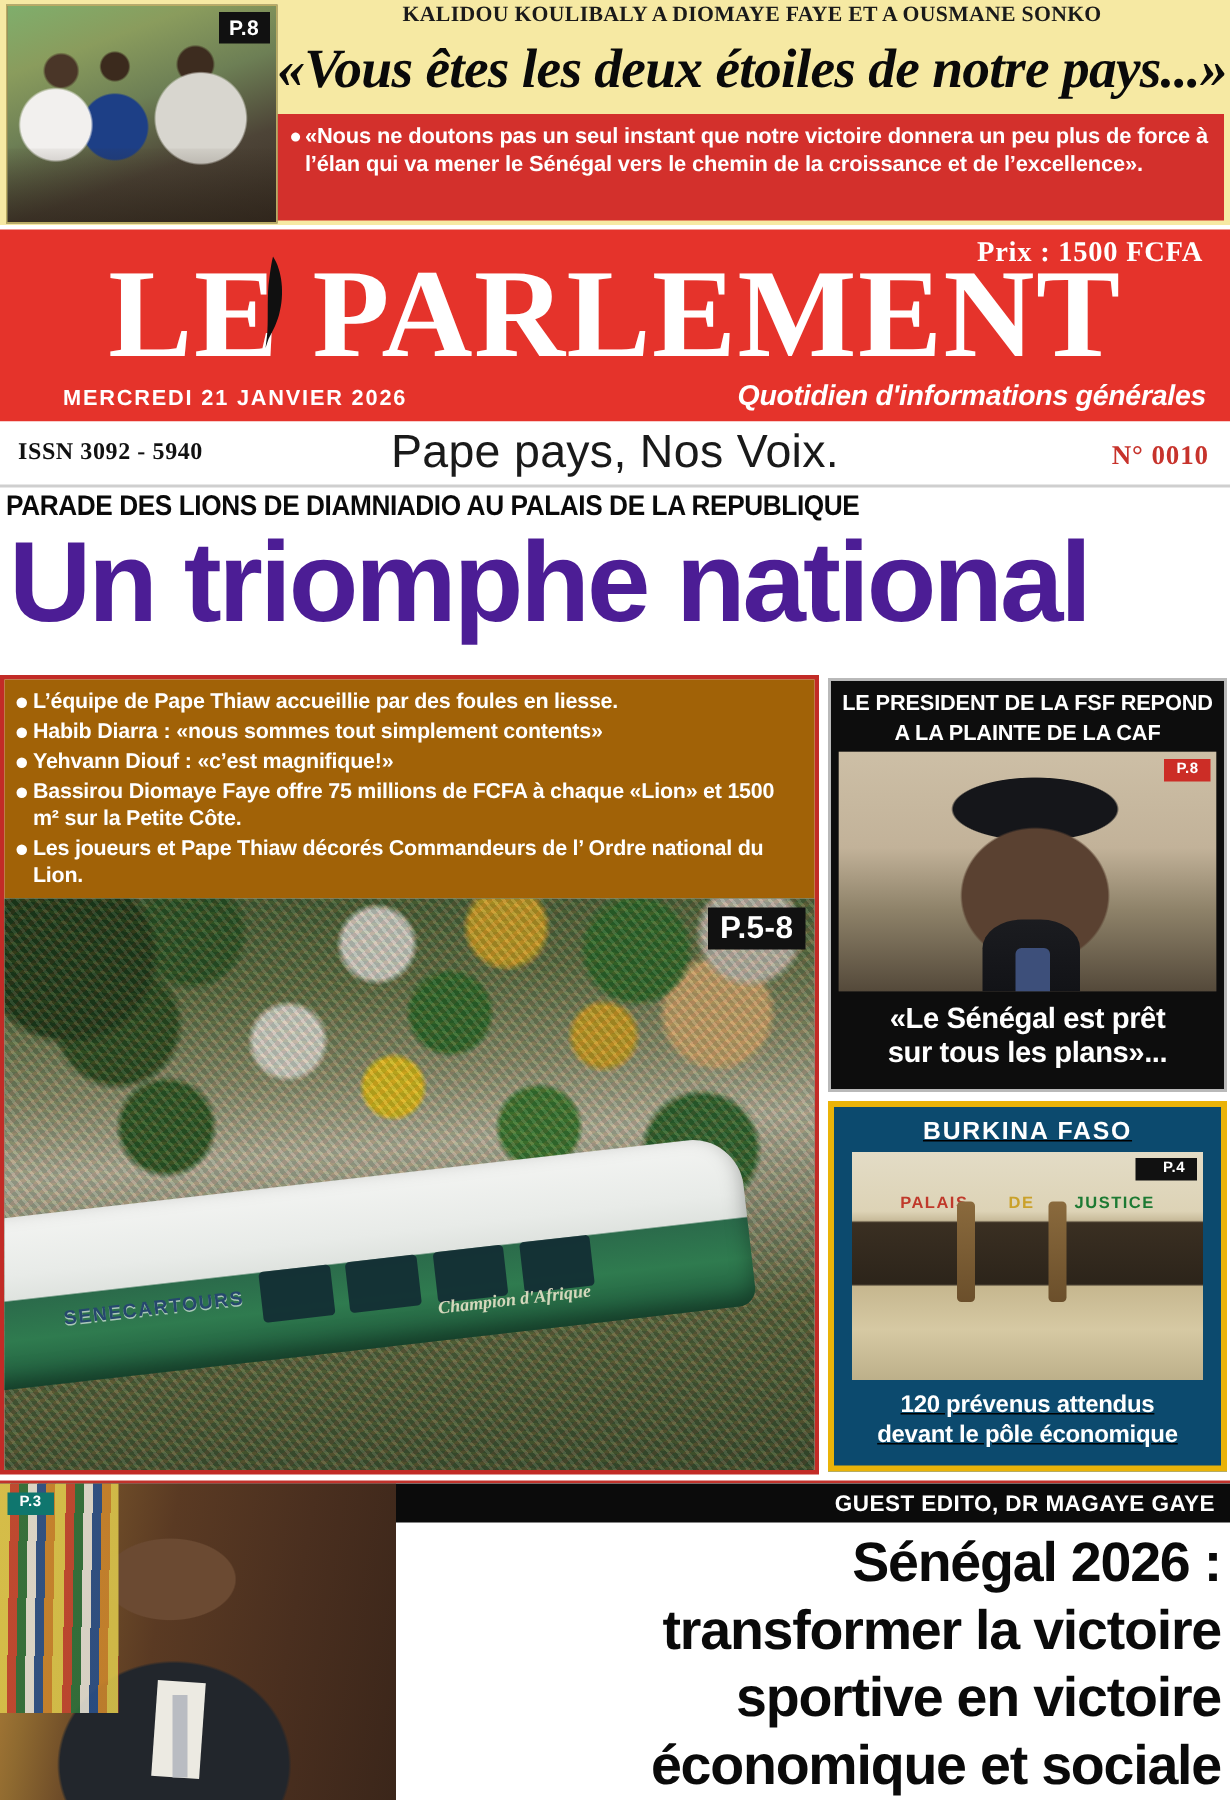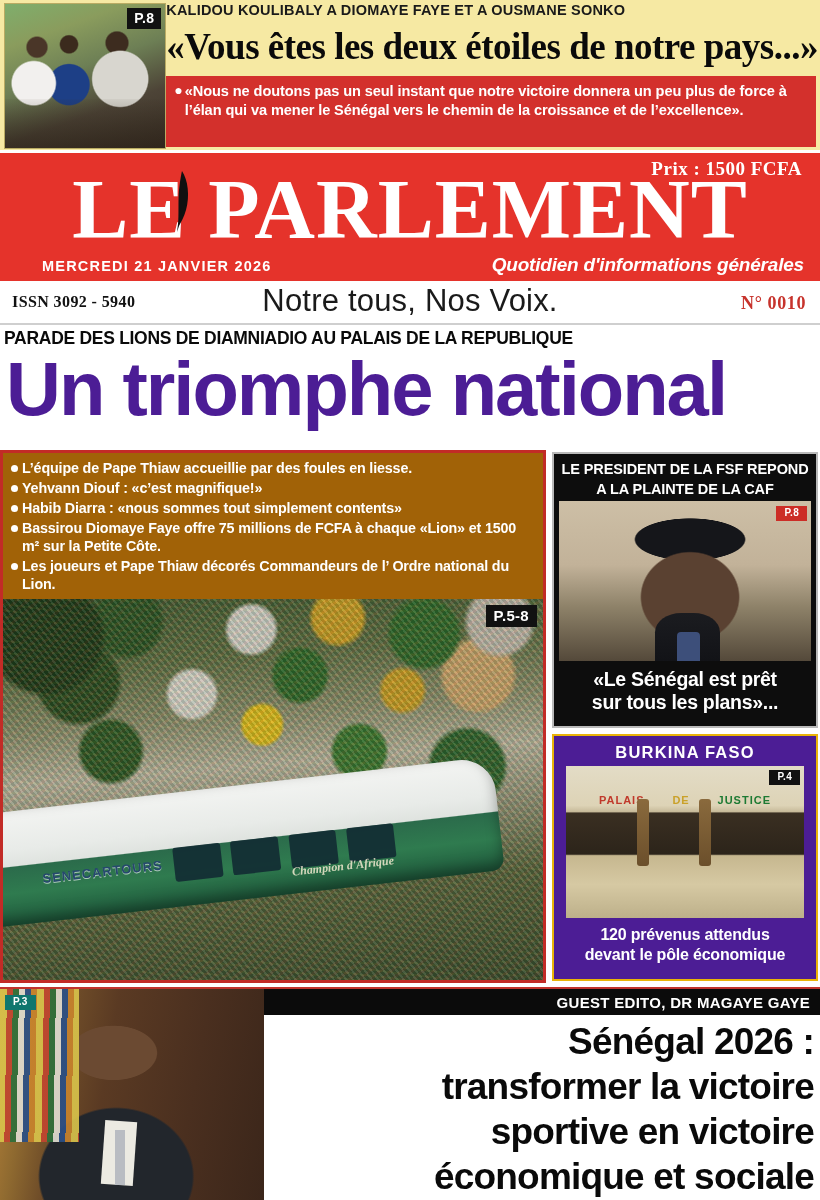--- a/index.html
+++ b/index.html
@@ -68,38 +68,40 @@
   }
   .teaser-right {
     flex: 1;
     display: flex;
     flex-direction: column;
     padding-right: 2px;
   }
   .teaser-kicker {
     height: 21px;
     line-height: 21px;
+    text-align: center;
     font-size: 14.5px;
     font-weight: bold;
     color: #1a1a1a;
     letter-spacing: 0.2px;
-    font-family: Liberation Sans, sans-serif;
+    font-family: Liberation Serif, serif;
   }
   .teaser-headline {
     height: 55px;
     display: flex;
     align-items: center;
     justify-content: center;
     font-family: "Liberation Serif", serif;
     font-weight: bold;
     font-size: 37px;
     color: #0a0a0a;
     letter-spacing: -0.5px;
     white-space: nowrap;
     padding-bottom: 4px;
+    font-style: italic;
   }
   .teaser-quote-box {
     margin: 0 2px 3px 0;
     flex: 1;
     background: #d3302c;
     color: #ffffff;
     padding: 6px 10px 4px 8px;
     display: flex;
     align-items: flex-start;
   }
@@ -338,21 +340,21 @@
     left: 60%; top: 74%;
     color: #f2ead0;
     font-family: "Liberation Serif", serif;
     font-style: italic;
     font-weight: bold;
     font-size: 12px;
     opacity: 0.85;
   }
   .badge-p58 {
     right: 6px; top: 6px;
-    font-size: 15px;
+    font-size: 21px;
     padding: 3px 8px 4px 8px;
     z-index: 5;
   }
 
   
   .fsf-card {
     position: absolute;
     left: 552px; top: 452px;
     width: 266px; height: 276px;
     background: #0d0d0d;
@@ -412,23 +414,24 @@
     line-height: 23px;
     text-align: center;
     padding-top: 7px;
     letter-spacing: -0.3px;
   }
 
   .bf-card {
     position: absolute;
     left: 552px; top: 734px;
     width: 266px; height: 247px;
-    background: #4c1d95;
-    border: 2px solid #eab308;
+    background: #0c4a6e;
+    border: 4px solid #eab308;
     padding: 5px;
+    text-decoration: underline;
   }
   .bf-title {
     color: #ffffff;
     font-family: "Liberation Sans", sans-serif;
     font-weight: bold;
     font-size: 16.5px;
     text-align: center;
     letter-spacing: 1.2px;
     padding: 2px 0 4px 0;
   }
@@ -462,21 +465,21 @@
   .bf-sign span:nth-child(3) { color: #1d7a33; }
   .bf-col {
     position: absolute;
     top: 22%; width: 5%; height: 44%;
     background: linear-gradient(180deg, #8a6a3d, #6b4f2b);
     border-radius: 3px;
   }
   .badge-p4 {
     right: 4px; top: 4px;
     font-size: 10px;
-    padding: 2px 8px 3px 8px;
+    padding: 2px 8px 3px 18px;
     z-index: 4;
   }
   .bf-caption {
     color: #ffffff;
     font-family: "Liberation Sans", sans-serif;
     font-weight: bold;
     font-size: 16px;
     line-height: 19.5px;
     text-align: center;
     padding-top: 7px;
@@ -589,40 +592,40 @@
     <div class="logo-text">LE PARLEMENT</div>
     <svg class="feather" viewBox="0 0 26 62">
       <path d="M14 1 C20 10, 22 26, 18 40 C16 47, 13 52, 11 56 L9 62 L10 54 C11 46, 10 30, 11 20 C12 11, 13 5, 14 1 Z" fill="#101010"></path>
     </svg>
     <div class="date-line">MERCREDI 21 JANVIER 2026</div>
     <div class="tagline-it">Quotidien d'informations générales</div>
   </div>
 
   <div class="issnbar">
     <div class="issn">ISSN 3092 - 5940</div>
-    <div class="slogan">Notre tous, Nos Voix.</div>
+    <div class="slogan">Pape pays, Nos Voix.</div>
     <div class="issue-no">N° 0010</div>
   </div>
 
   <div class="lead-kicker">PARADE DES LIONS DE DIAMNIADIO AU PALAIS DE LA REPUBLIQUE</div>
   <div class="lead-headline">Un triomphe national</div>
 
   <div class="left-col">
     <div class="bullet-box">
       <div class="bullet-row">
         <span class="bullet-dot"></span>
         <span class="bullet-text">L’équipe de Pape Thiaw accueillie par des foules en liesse.</span>
       </div>
       <div class="bullet-row">
         <span class="bullet-dot"></span>
-        <span class="bullet-text">Yehvann Diouf : «c’est magnifique!»</span>
+        <span class="bullet-text">Habib Diarra : «nous sommes tout simplement contents»</span>
       </div>
       <div class="bullet-row">
         <span class="bullet-dot"></span>
-        <span class="bullet-text">Habib Diarra : «nous sommes tout simplement contents»</span>
+        <span class="bullet-text">Yehvann Diouf : «c’est magnifique!»</span>
       </div>
       <div class="bullet-row">
         <span class="bullet-dot"></span>
         <span class="bullet-text">Bassirou Diomaye Faye offre 75 millions de FCFA à chaque «Lion» et 1500 m² sur la Petite Côte.</span>
       </div>
       <div class="bullet-row">
         <span class="bullet-dot"></span>
         <span class="bullet-text">Les joueurs et Pape Thiaw décorés Commandeurs de l’ Ordre national du Lion.</span>
       </div>
     </div>

